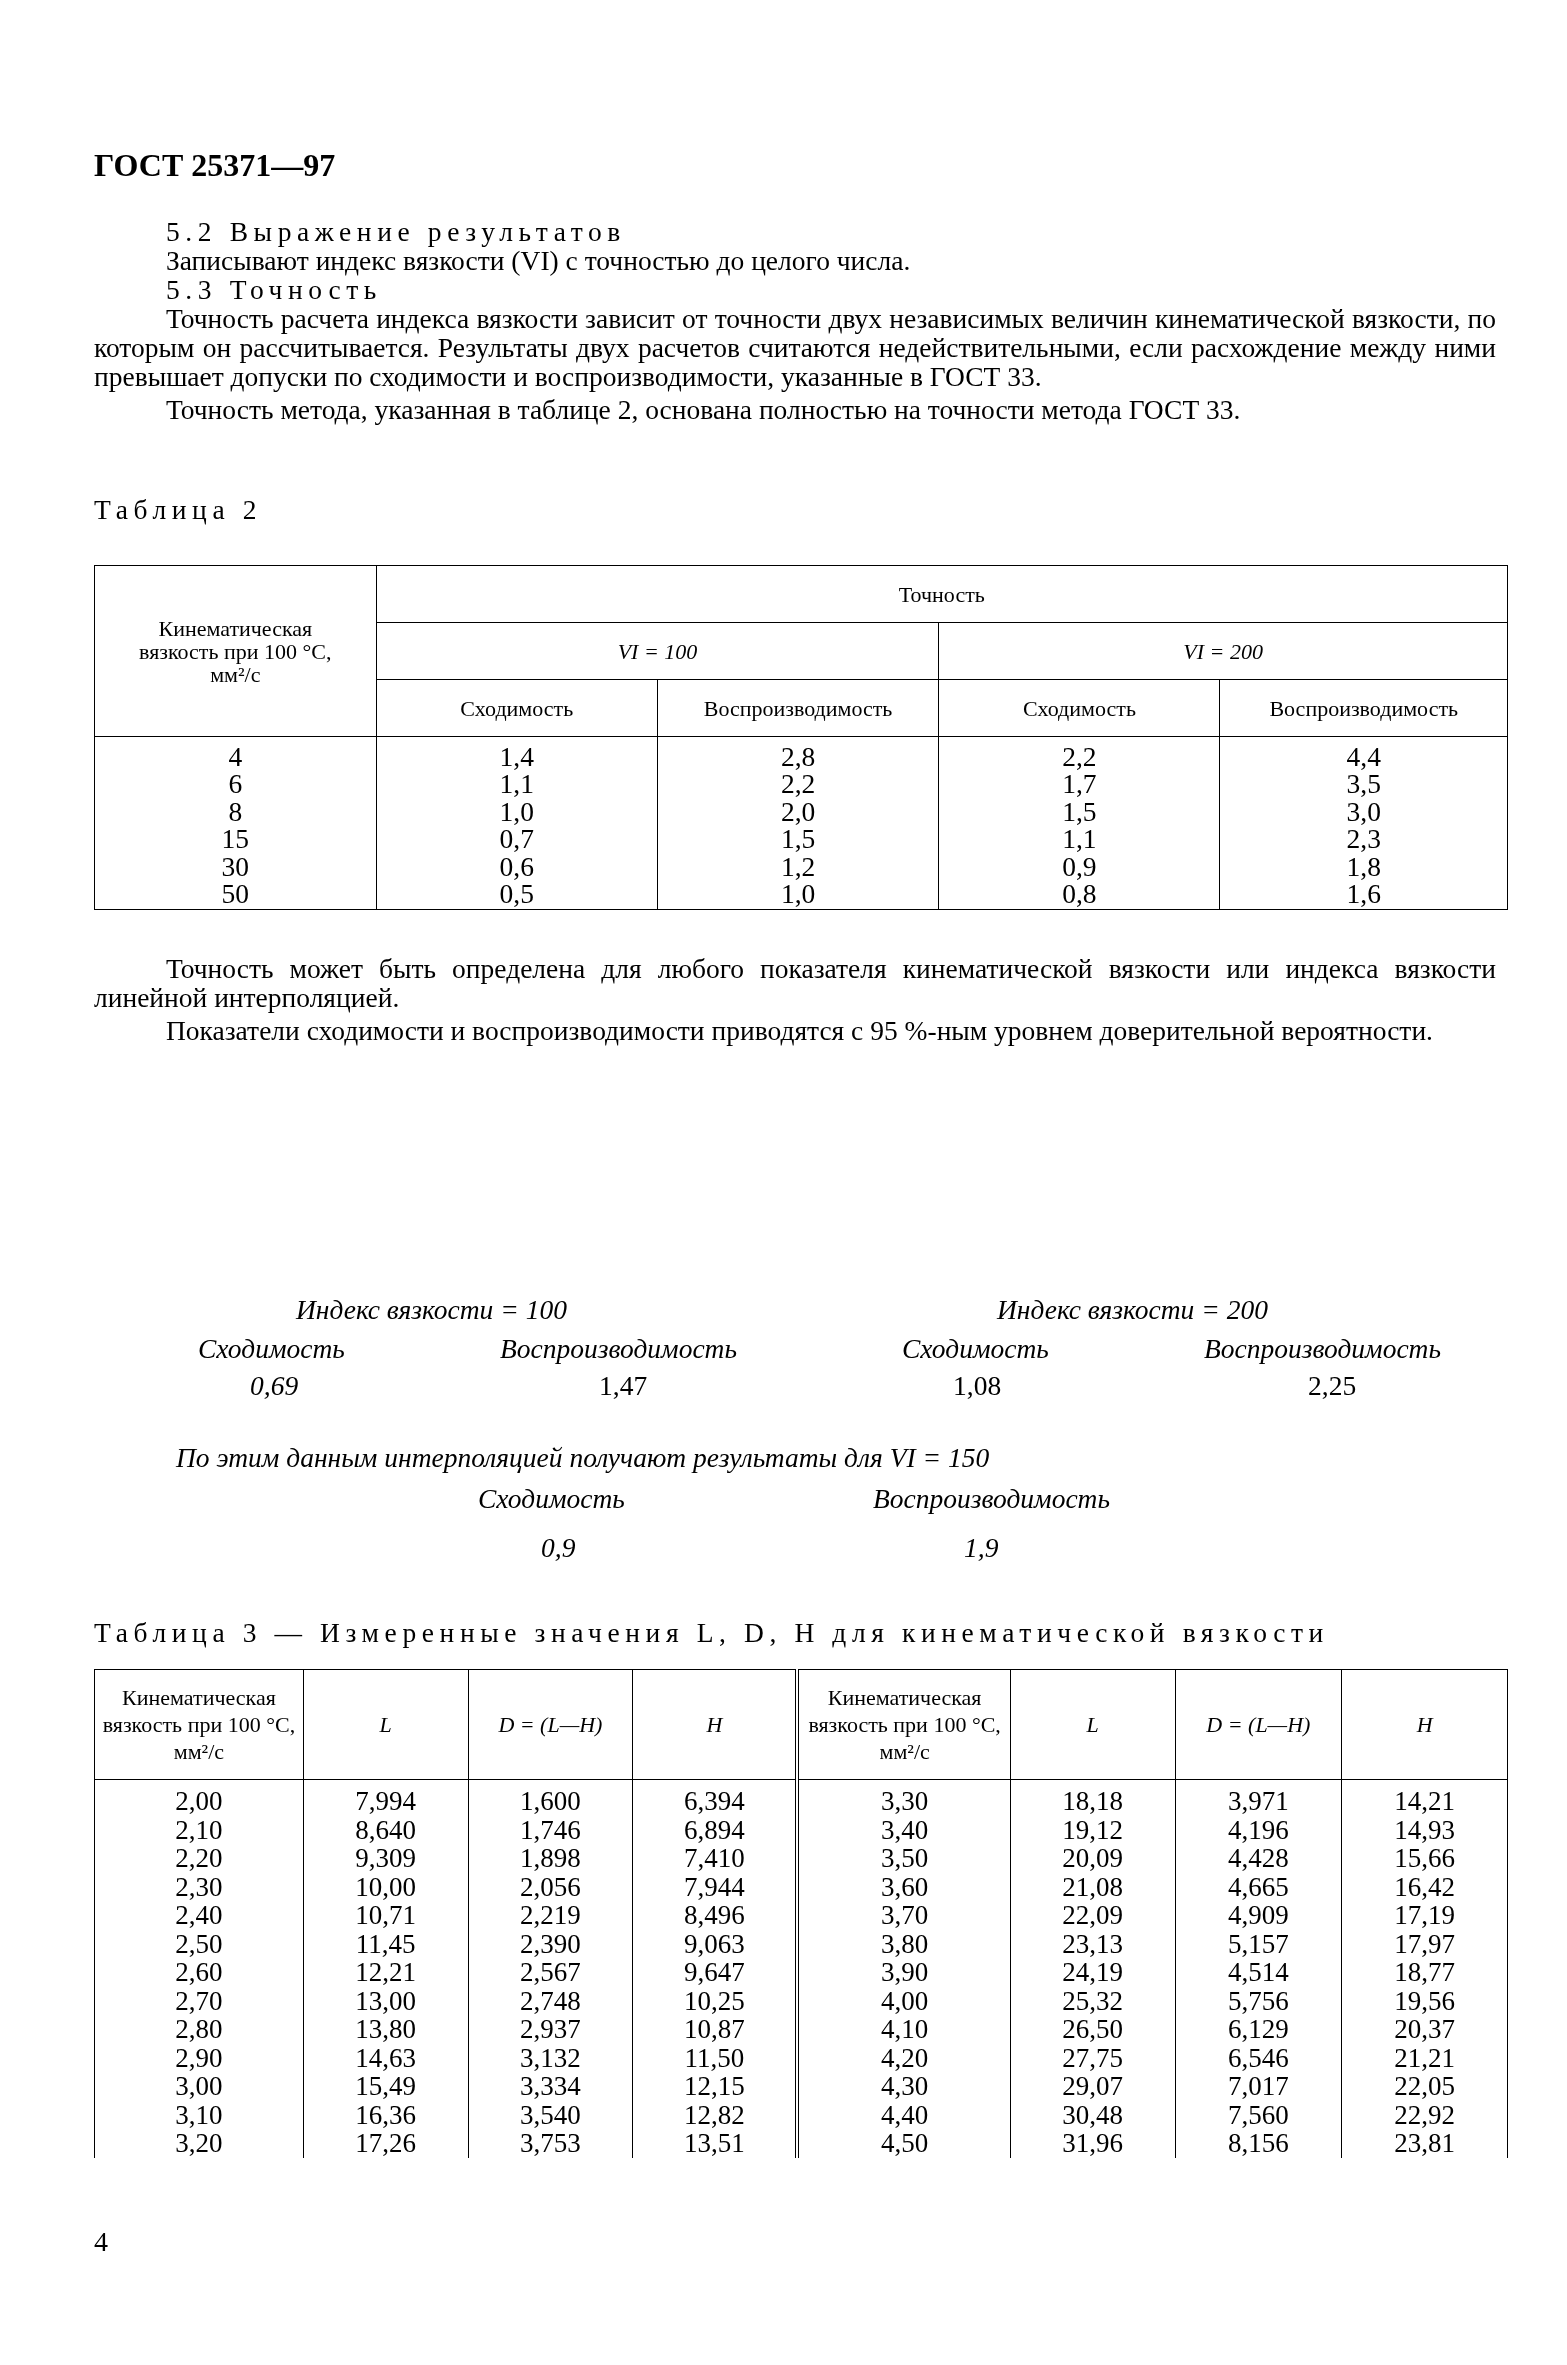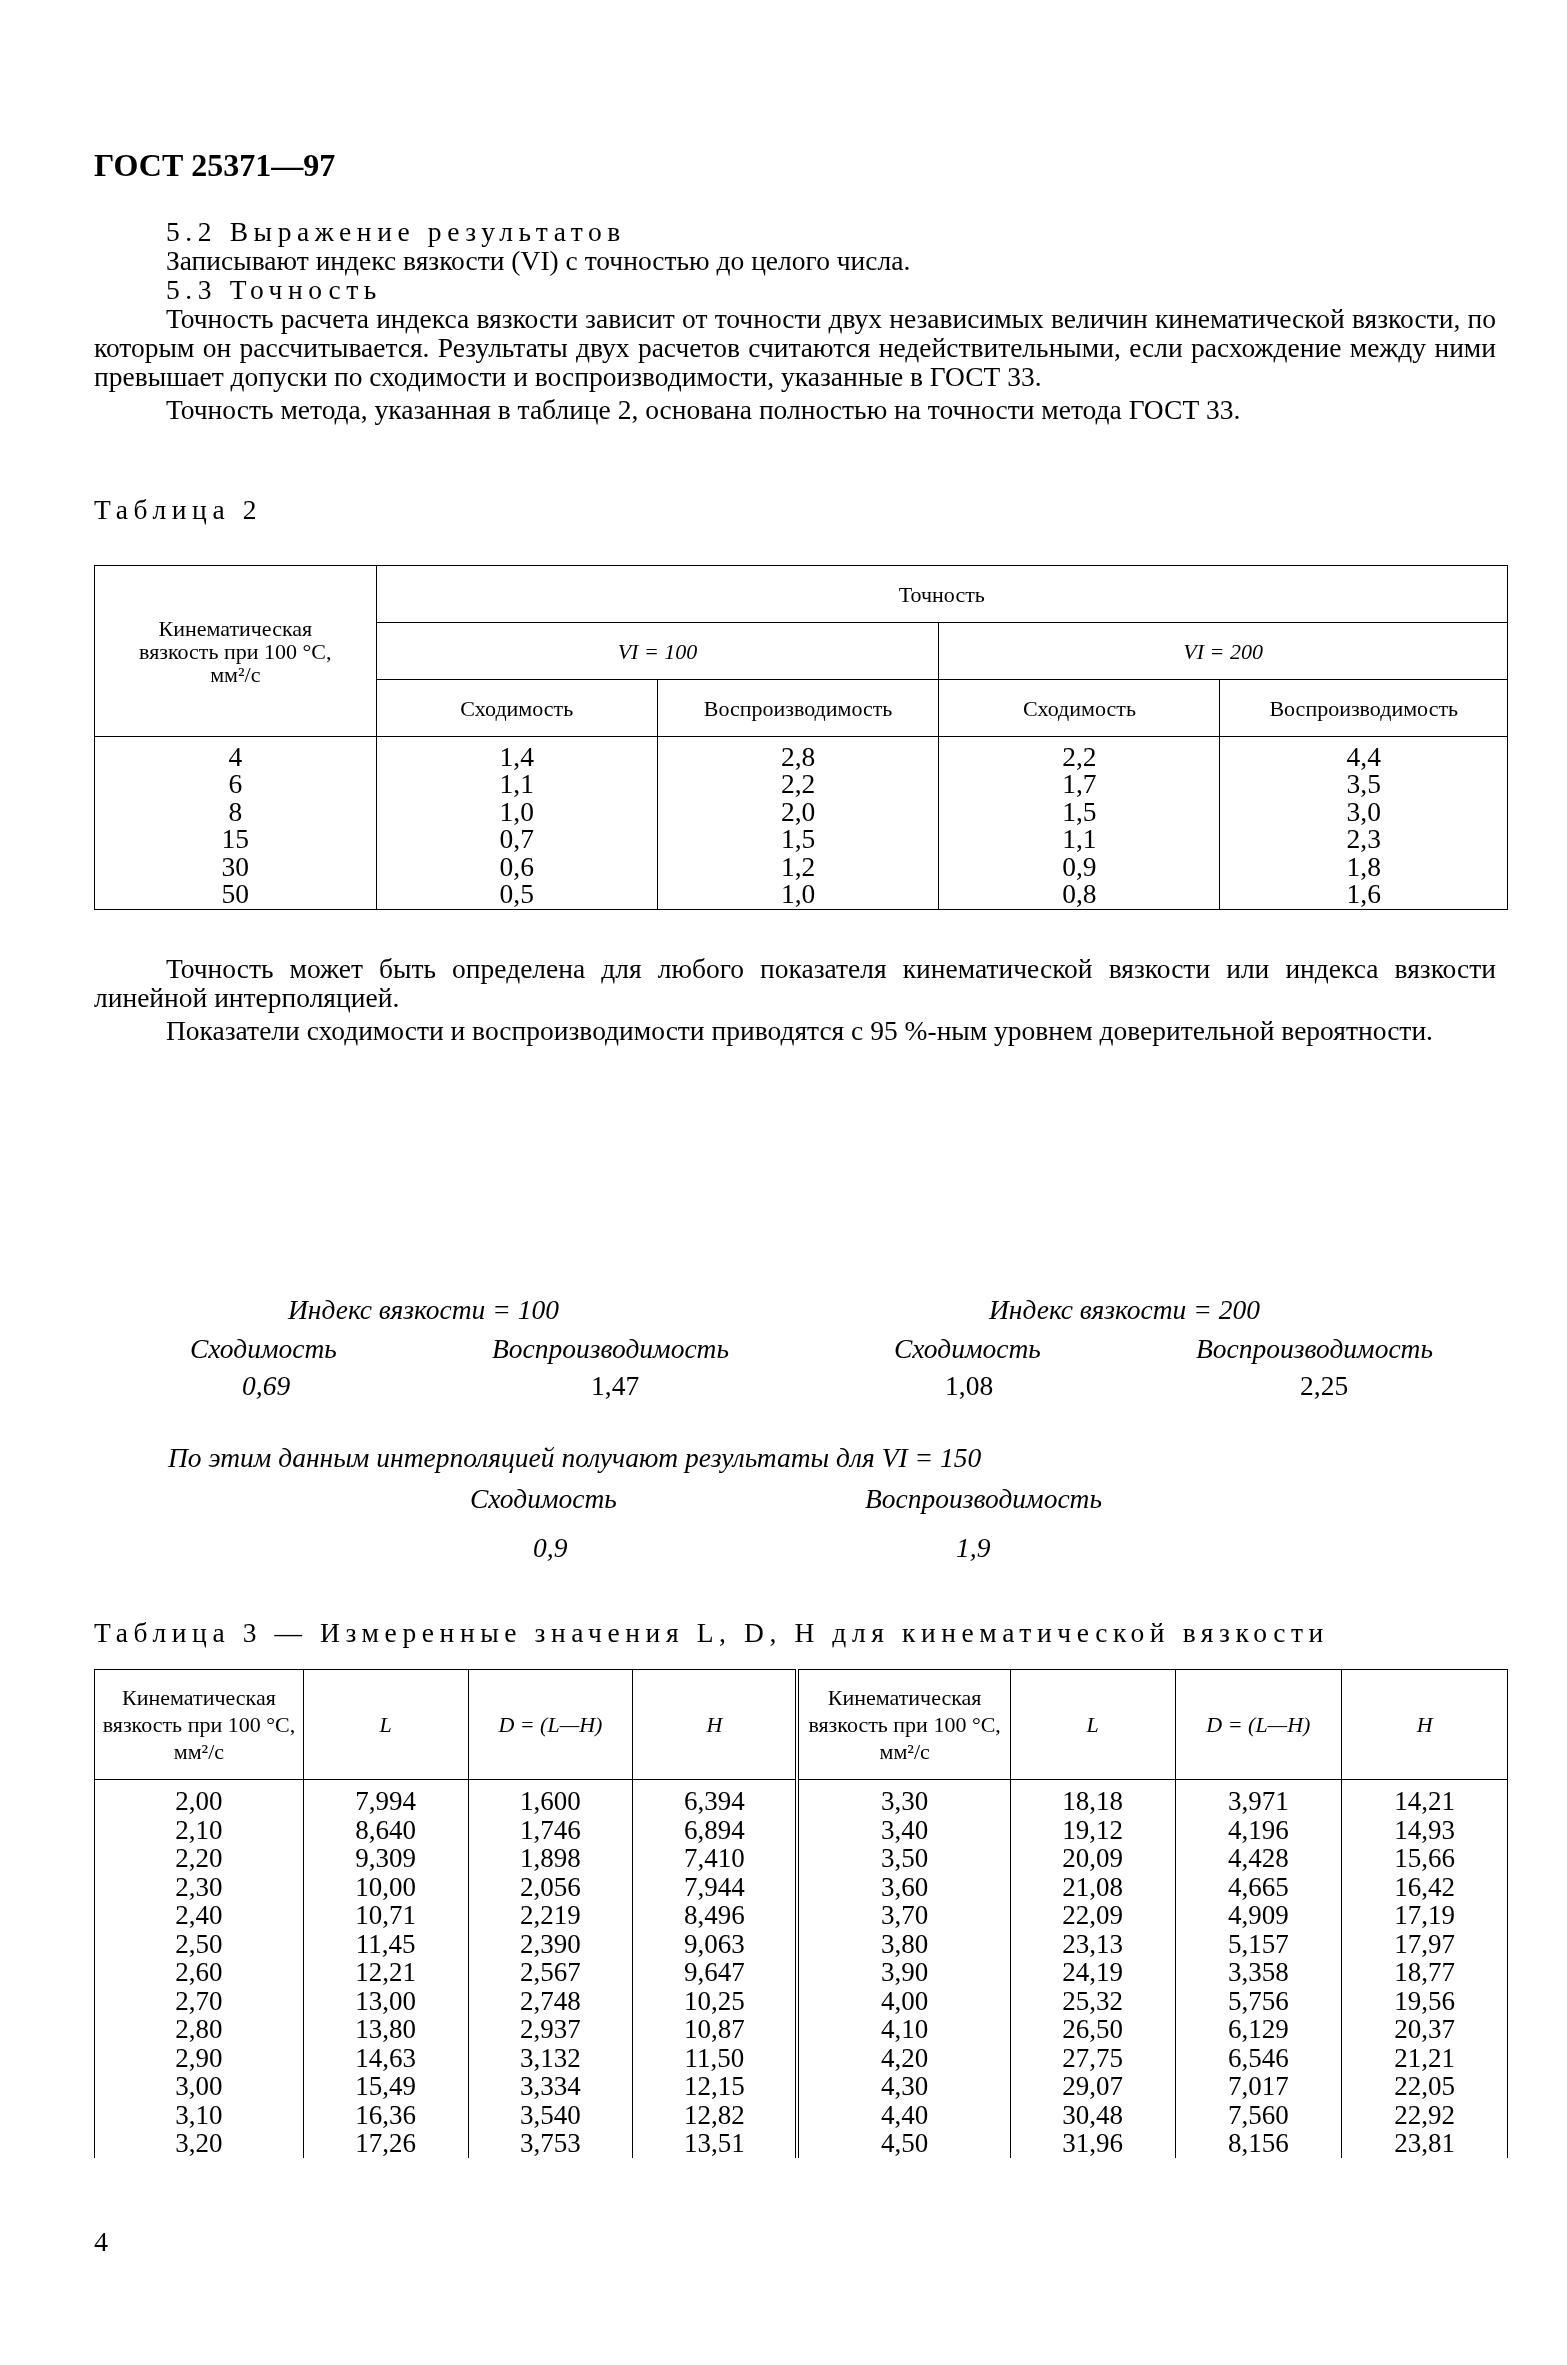--- a/index.html
+++ b/index.html
@@ -22,21 +22,21 @@
   .t2 td, .t2 th { border: 1.4px solid #000; text-align: center; font-weight: normal; padding: 0; }
   .t2 thead th { height: 56px; }
   .t2 tbody td { border-top: 1.4px solid #000; border-bottom: 1.4px solid #000; vertical-align: top; font-size: 27.5px; line-height: 27.5px; padding-top: 5.6px; padding-bottom: 1.4px; }
 
   .t3 { position: absolute; left: 0; top: 1669px; width: 1414px; font-size: 22px; line-height: 27px; }
   .t3 th { border: 1.4px solid #000; text-align: center; font-weight: normal; height: 109px; padding: 0 2.8px; }
   .t3 td { border-left: 1.4px solid #000; border-right: 1.4px solid #000; text-align: center; font-size: 27px; line-height: 28.5px; vertical-align: top; padding: 0; }
   .t3 .dbl { border-left: 4.2px double #000; }
   .t3 tbody td { padding-top: 7px; }
 
-  .ex { position: absolute; left: 4px; width: 1402px; font-style: italic; }
+  .ex { position: absolute; left: 12px; width: 1402px; font-style: italic; }
   .ex span { position: absolute; white-space: nowrap; }
   .page-num { position: absolute; left: 0; top: 2227px; font-size: 28px; }
 </style>
 </head>
 <body>
 
 <div class="page">
 
   <div class="doc-title">ГОСТ 25371—97</div>
 
@@ -262,21 +262,21 @@
             <div>30,48</div>
             <div>31,96</div>
           </td>
           <td>
             <div>3,971</div>
             <div>4,196</div>
             <div>4,428</div>
             <div>4,665</div>
             <div>4,909</div>
             <div>5,157</div>
-            <div>3,358</div>
+            <div>4,514</div>
             <div>5,756</div>
             <div>6,129</div>
             <div>6,546</div>
             <div>7,017</div>
             <div>7,560</div>
             <div>8,156</div>
           </td>
           <td>
             <div>14,21</div>
             <div>14,93</div>

